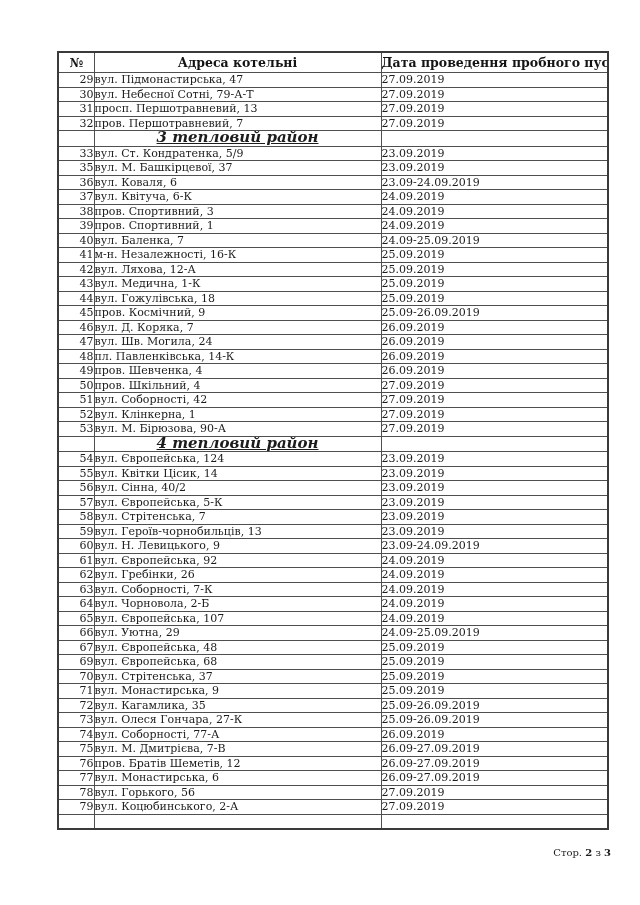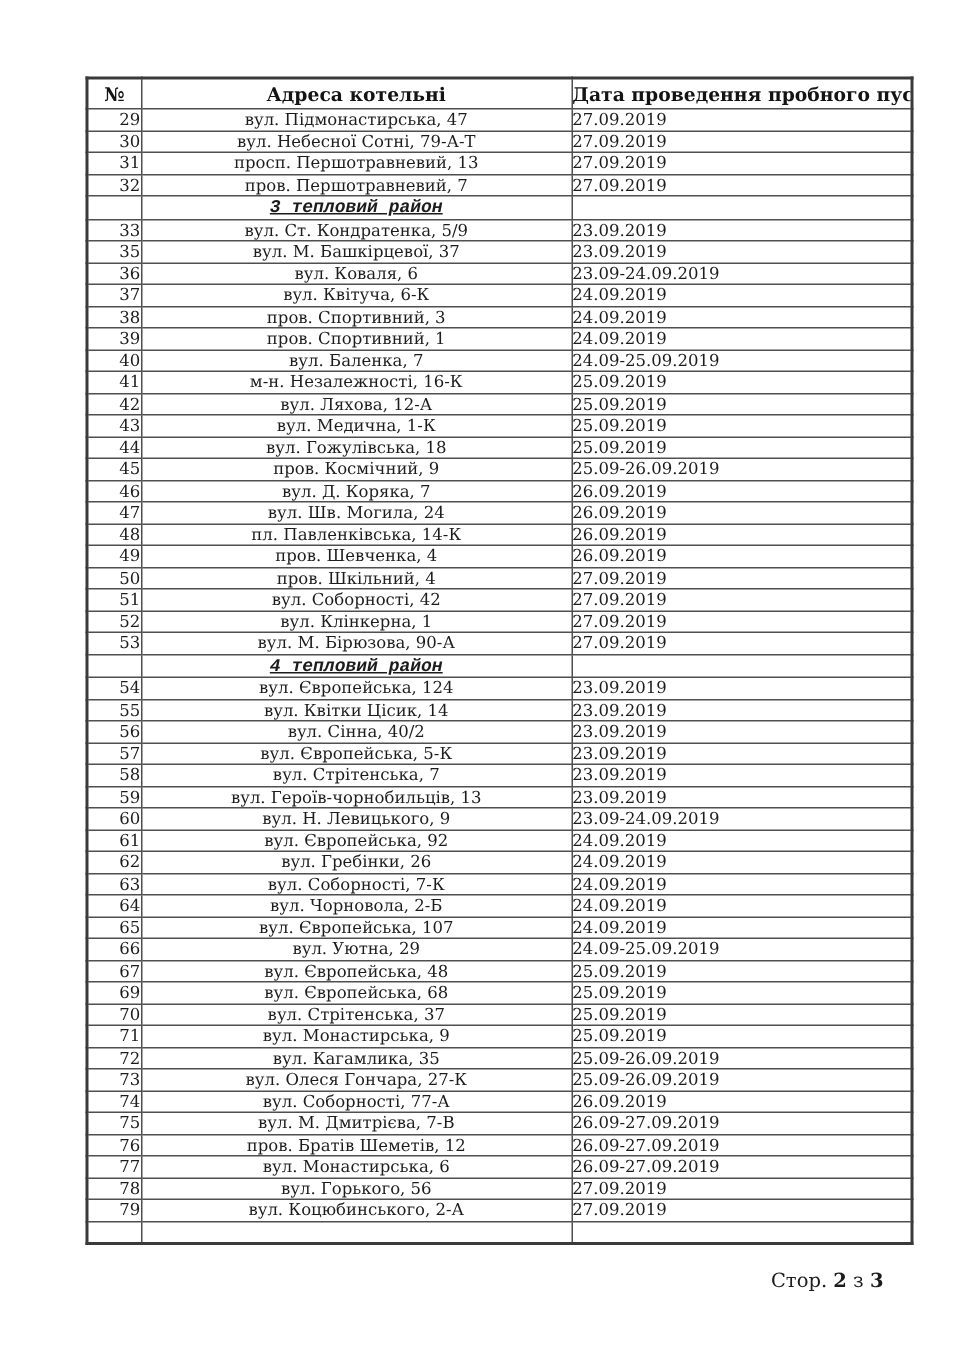--- a/index.html
+++ b/index.html
@@ -42,35 +42,34 @@
     text-align: center;
     line-height: 19px;
     color: #141414;
   }
   td {
     height: 13.4px;
     line-height: 13.5px;
     font-size: 11px;
   }
   td.c-num  { text-align: right; }
-  td.c-addr { text-align: center; padding-left: 6px; }
+  td.c-addr { text-align: left; padding-left: 6px; }
   td.c-date { text-align: left; }
   td.section-cell { text-align: center; padding-left: 0; }
   .section-title {
     font-weight: bold;
     font-style: italic;
     text-decoration: underline;
-    font-size: 12px;
-    font-family: Liberation Mono, monospace;
+    font-size: 15px;
   }
   .footer {
     position: absolute;
     top: 847px;
-    right: 51px;
-    font-size: 13px;
+    right: 29px;
+    font-size: 10px;
     color: #1c1c1c;
     text-align: right;
   }
   .footer b { font-weight: bold; }
 </style>
 </head>
 <body>
 
 <div class="page">
   <table class="boiler-table">

